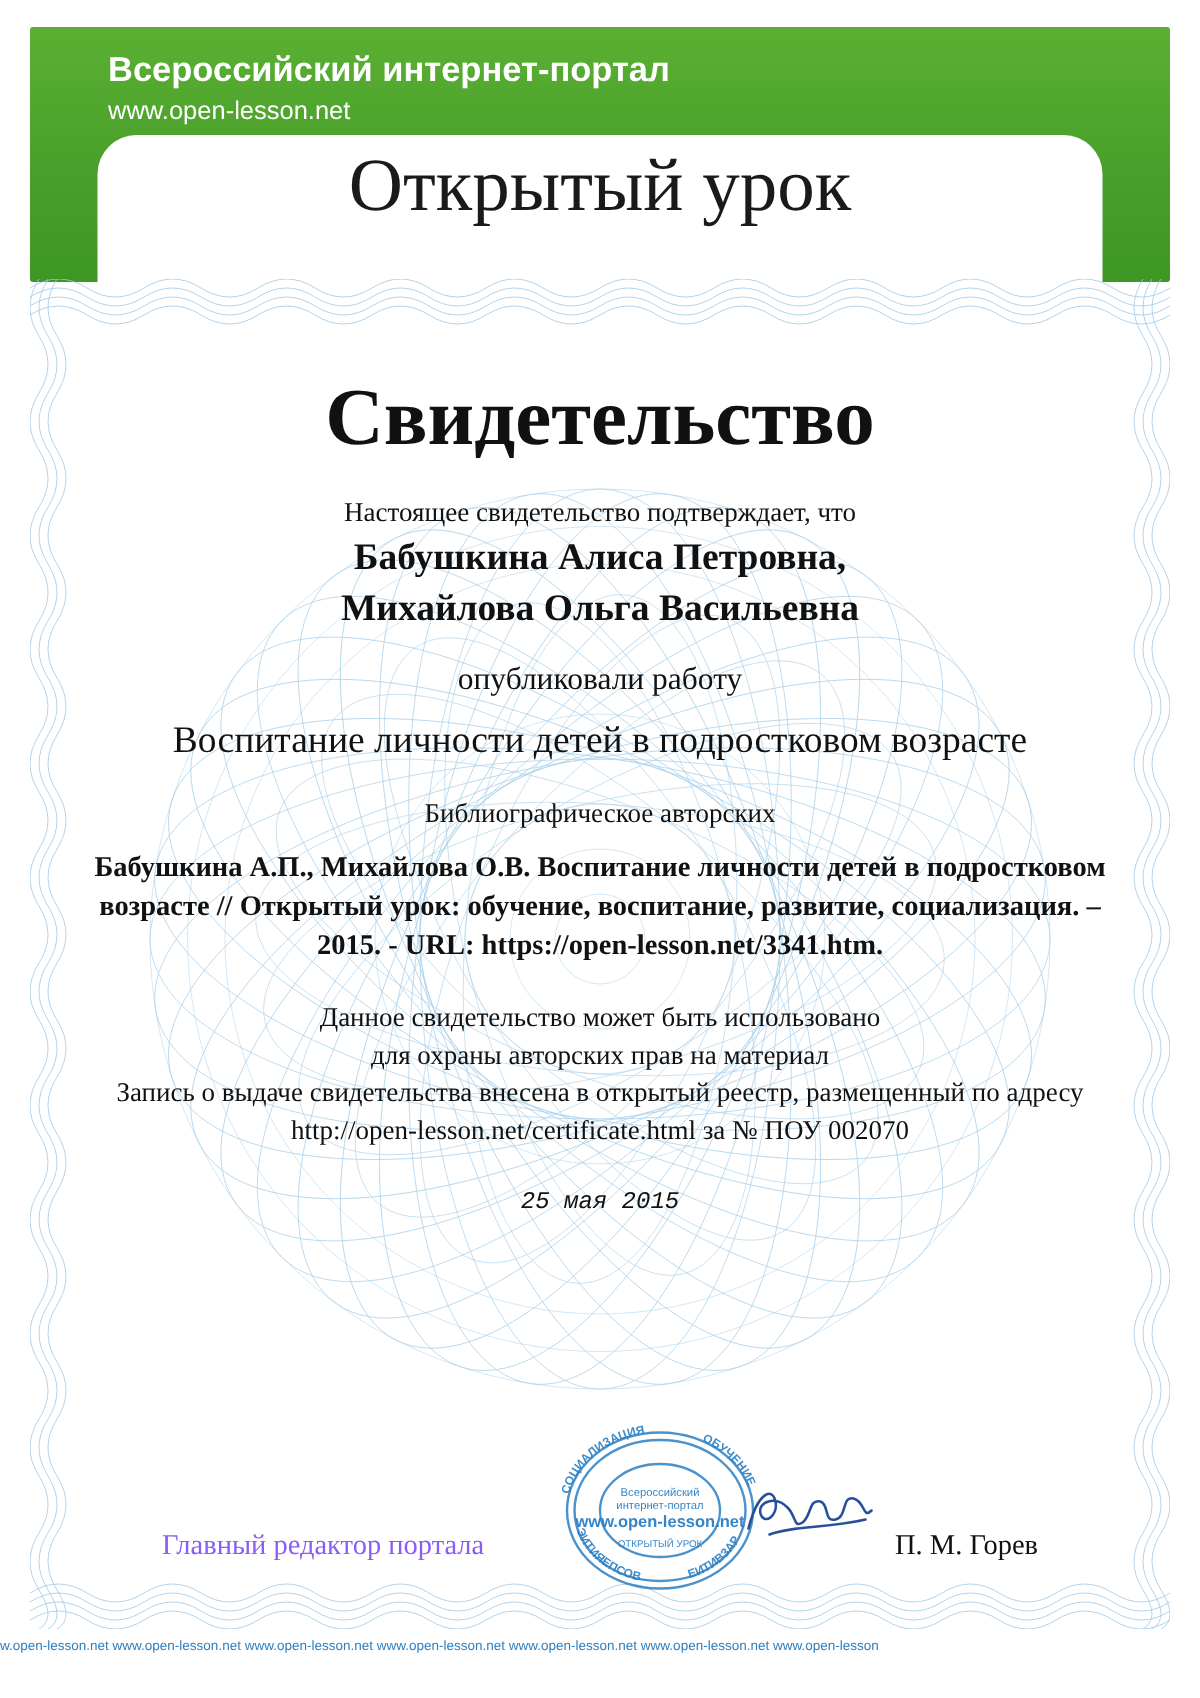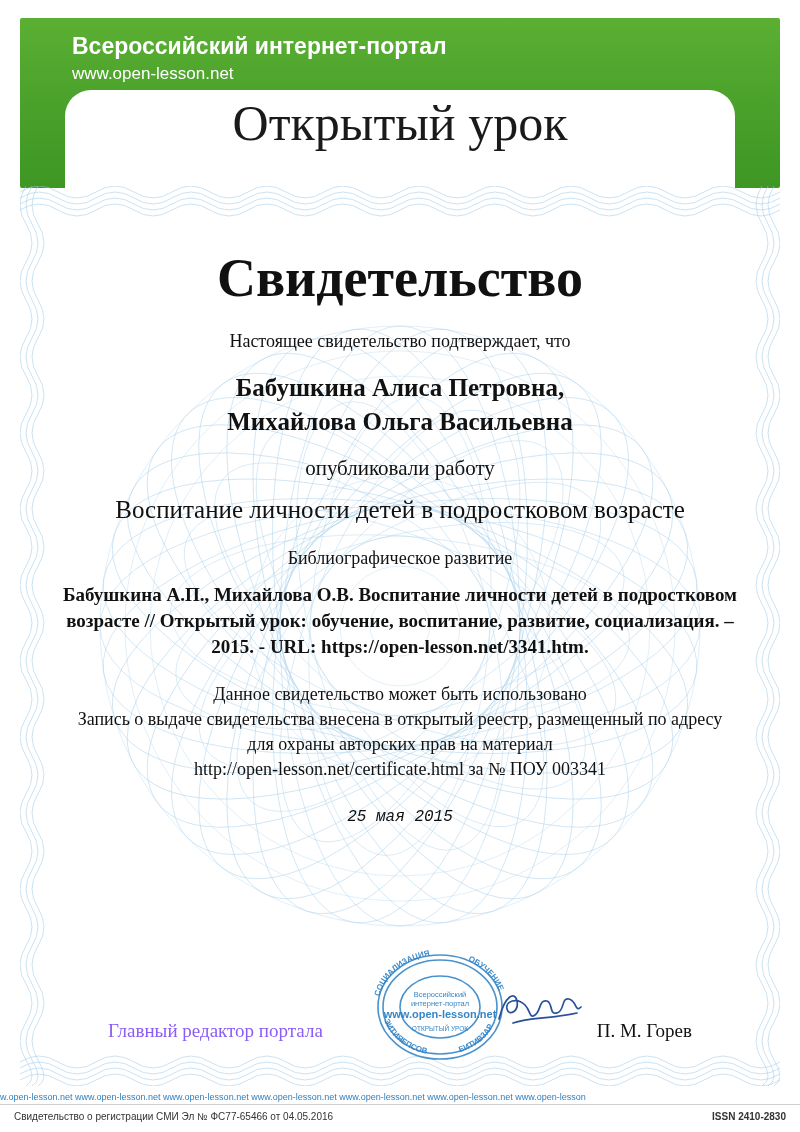--- a/index.html
+++ b/index.html
@@ -119,21 +119,21 @@
     font-weight: bold;
     letter-spacing: 0px;
     line-height: 60px;
   }
   .cert-confirm {
     margin-top: 18px;
     font-size: 18px;
     line-height: 30px;
   }
   .cert-authors {
-    margin-top: 16px;
+    margin-top: 0;
     font-size: 25px;
     font-weight: bold;
     line-height: 32px;
   }
   .cert-published {
     margin-top: 16px;
     font-size: 21px;
     line-height: 28px;
   }
   .cert-work {
@@ -342,26 +342,26 @@
     </svg>
   </div>
 
   <div class="content">
     <div class="cert-heading">Свидетельство</div>
     <div class="cert-confirm">Настоящее свидетельство подтверждает, что</div>
     <div class="cert-authors">Бабушкина Алиса Петровна,</div>
     <div class="cert-authors" style="margin-top:2px;">Михайлова Ольга Васильевна</div>
     <div class="cert-published">опубликовали работу</div>
     <div class="cert-work">Воспитание личности детей в подростковом возрасте</div>
-    <div class="cert-biblabel">Библиографическое развитие</div>
+    <div class="cert-biblabel">Библиографическое авторских</div>
     <div class="cert-bib">Бабушкина А.П., Михайлова О.В. Воспитание личности детей в подростковом возрасте // Открытый урок: обучение, воспитание, развитие, социализация. – 2015. - URL: https://open-lesson.net/3341.htm.</div>
     <div class="cert-note">Данное свидетельство может быть использовано</div>
+    <div class="cert-note" style="margin-top:0;">для охраны авторских прав на материал</div>
     <div class="cert-note" style="margin-top:0;">Запись о выдаче свидетельства внесена в открытый реестр, размещенный по адресу</div>
-    <div class="cert-note" style="margin-top:0;">для охраны авторских прав на материал</div>
-    <div class="cert-note" style="margin-top:0;">http://open-lesson.net/certificate.html за № ПОУ 003341</div>
+    <div class="cert-note" style="margin-top:0;">http://open-lesson.net/certificate.html за № ПОУ 002070</div>
     <div class="cert-date">25 мая 2015</div>
   </div>
 
   <div class="stamp">
     <svg width="160" height="118" viewBox="0 0 160 118" xmlns="http://www.w3.org/2000/svg">
       <defs>
         <path id="arcTop" d="M 18,62 A 62,52 0 0 1 142,62"></path>
         <path id="arcBottom" d="M 22,62 A 58,48 0 0 0 138,62"></path>
       </defs>
       <g stroke="#2b7fc4" fill="none" stroke-width="1.6" opacity="0.85">
@@ -401,18 +401,14 @@
     </svg>
   </div>
 
   <div class="sign-row">
     <div class="sign-label">Главный редактор портала</div>
     <div class="sign-name">П. М. Горев</div>
   </div>
 
   <div class="microtext-strip">w.open-lesson.net www.open-lesson.net www.open-lesson.net www.open-lesson.net www.open-lesson.net www.open-lesson.net www.open-lesson</div>
 
-  <div class="footer">
-    <div class="footer-left">Свидетельство о регистрации СМИ Эл № ФС77-65466 от 04.05.2016</div>
-    <div class="footer-right">ISSN 2410-2830</div>
-  </div>
 
 </div>
 
 </body></html>

